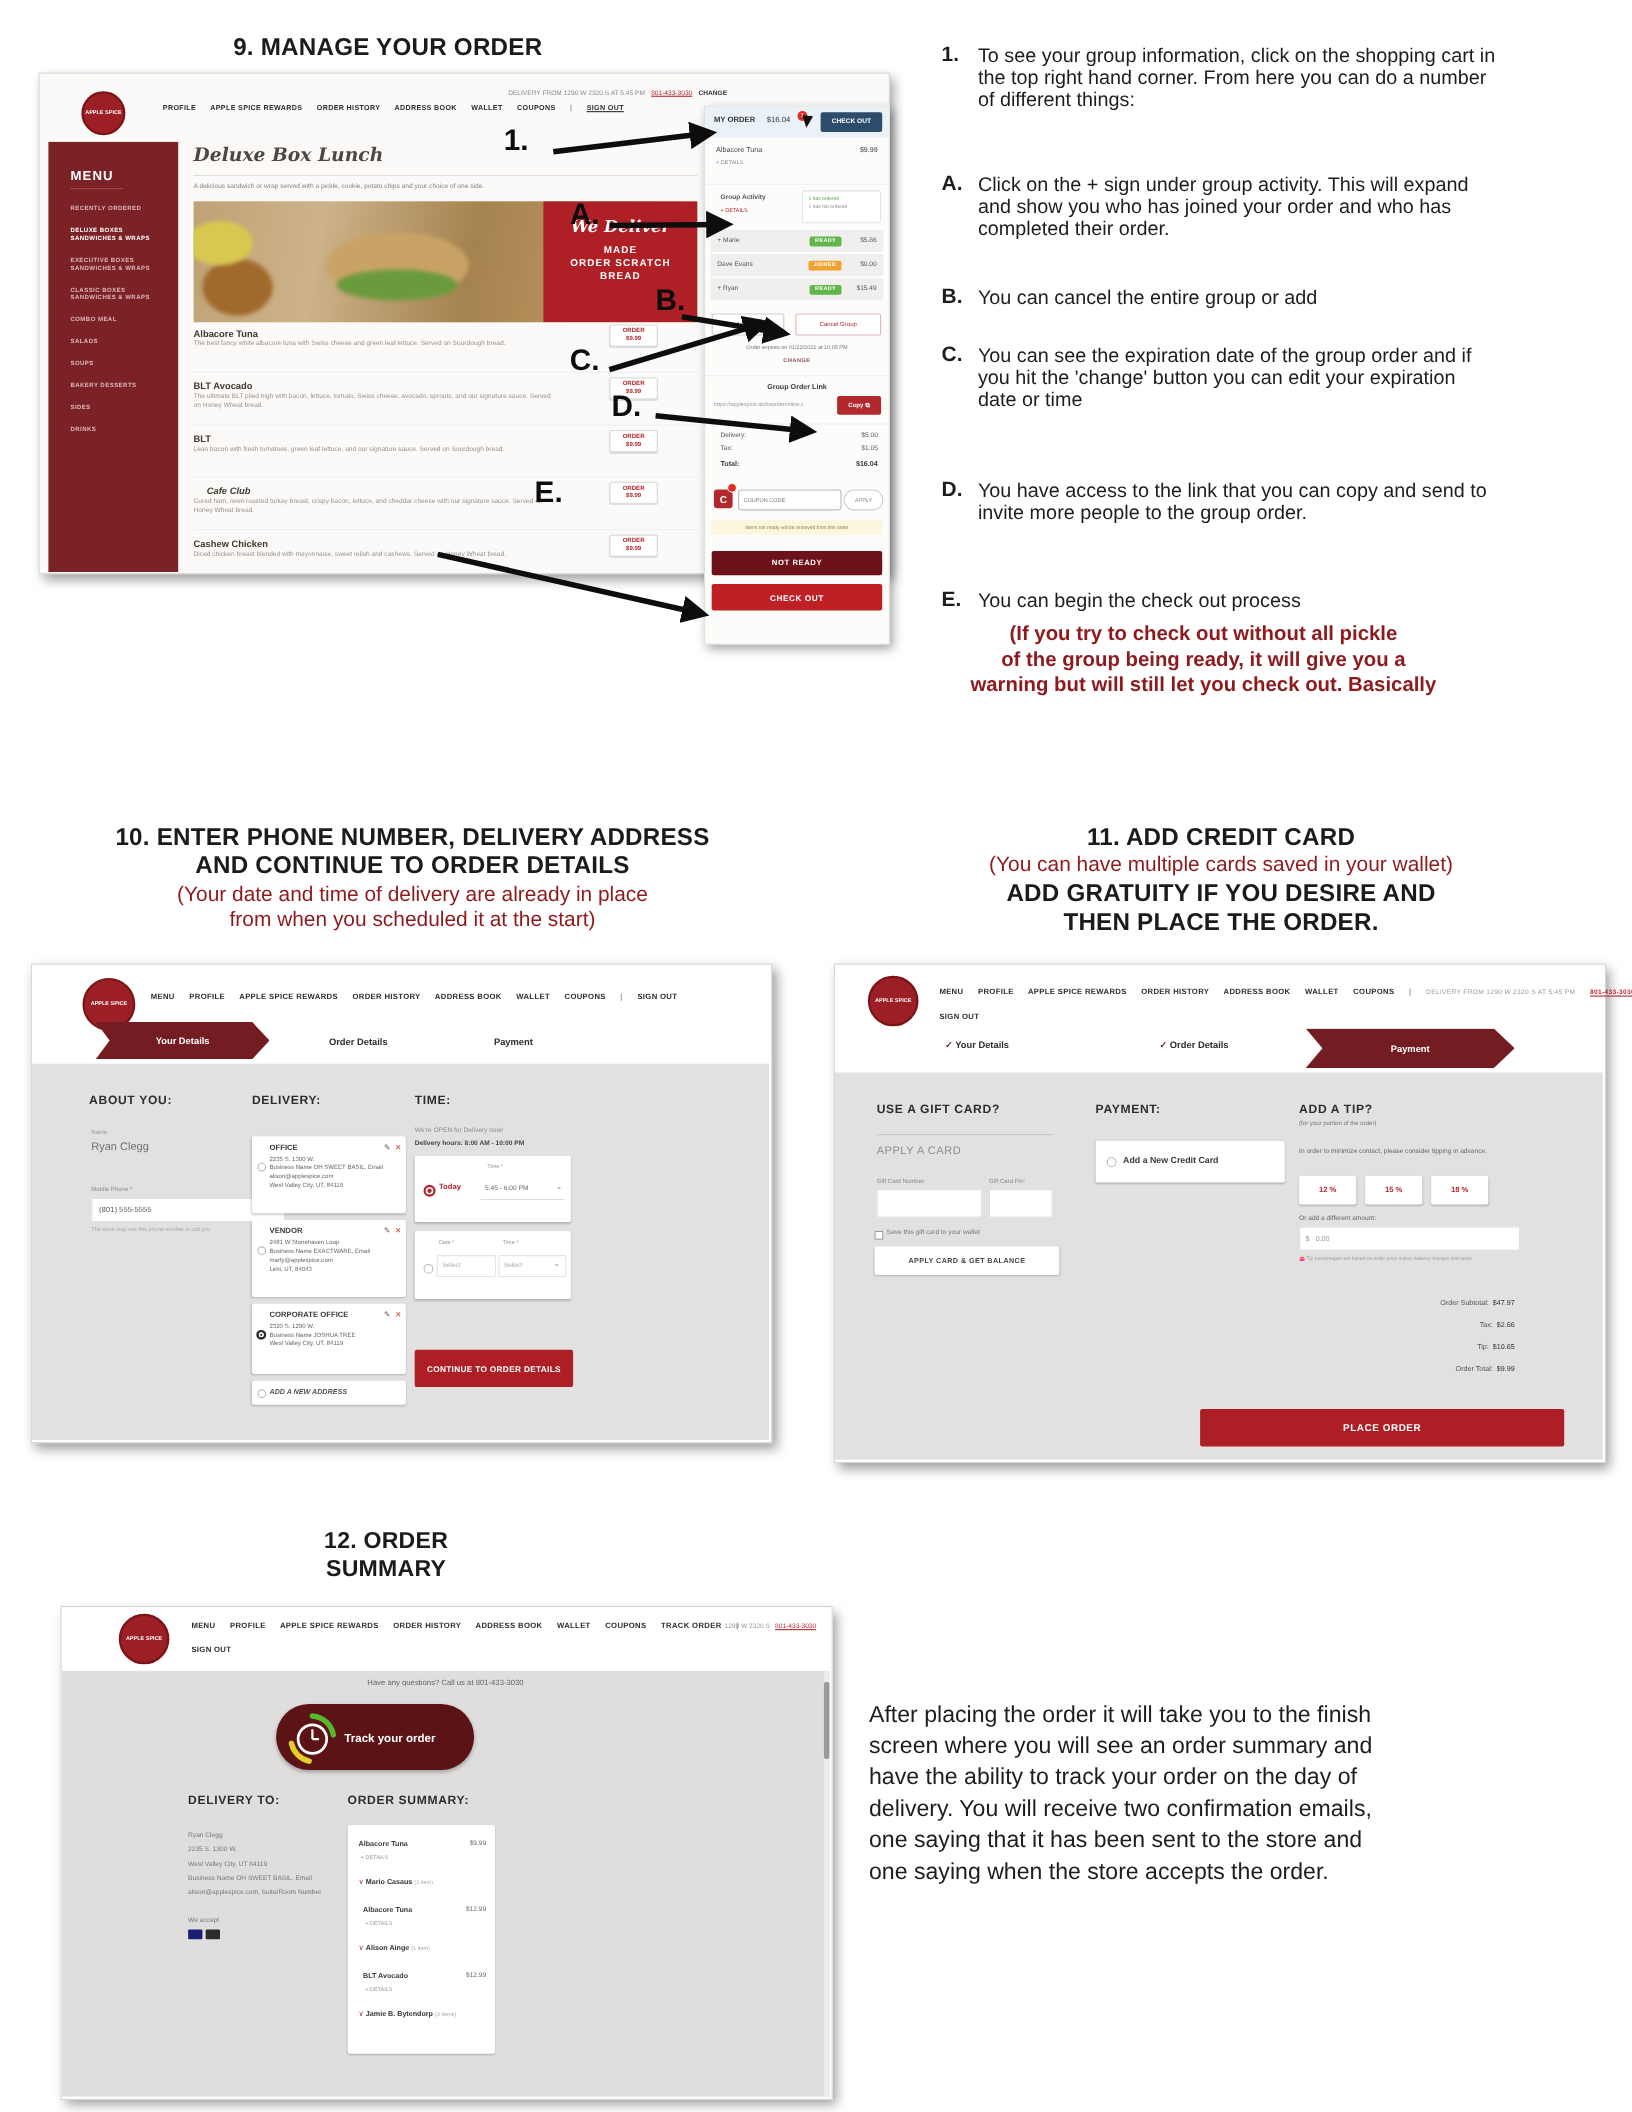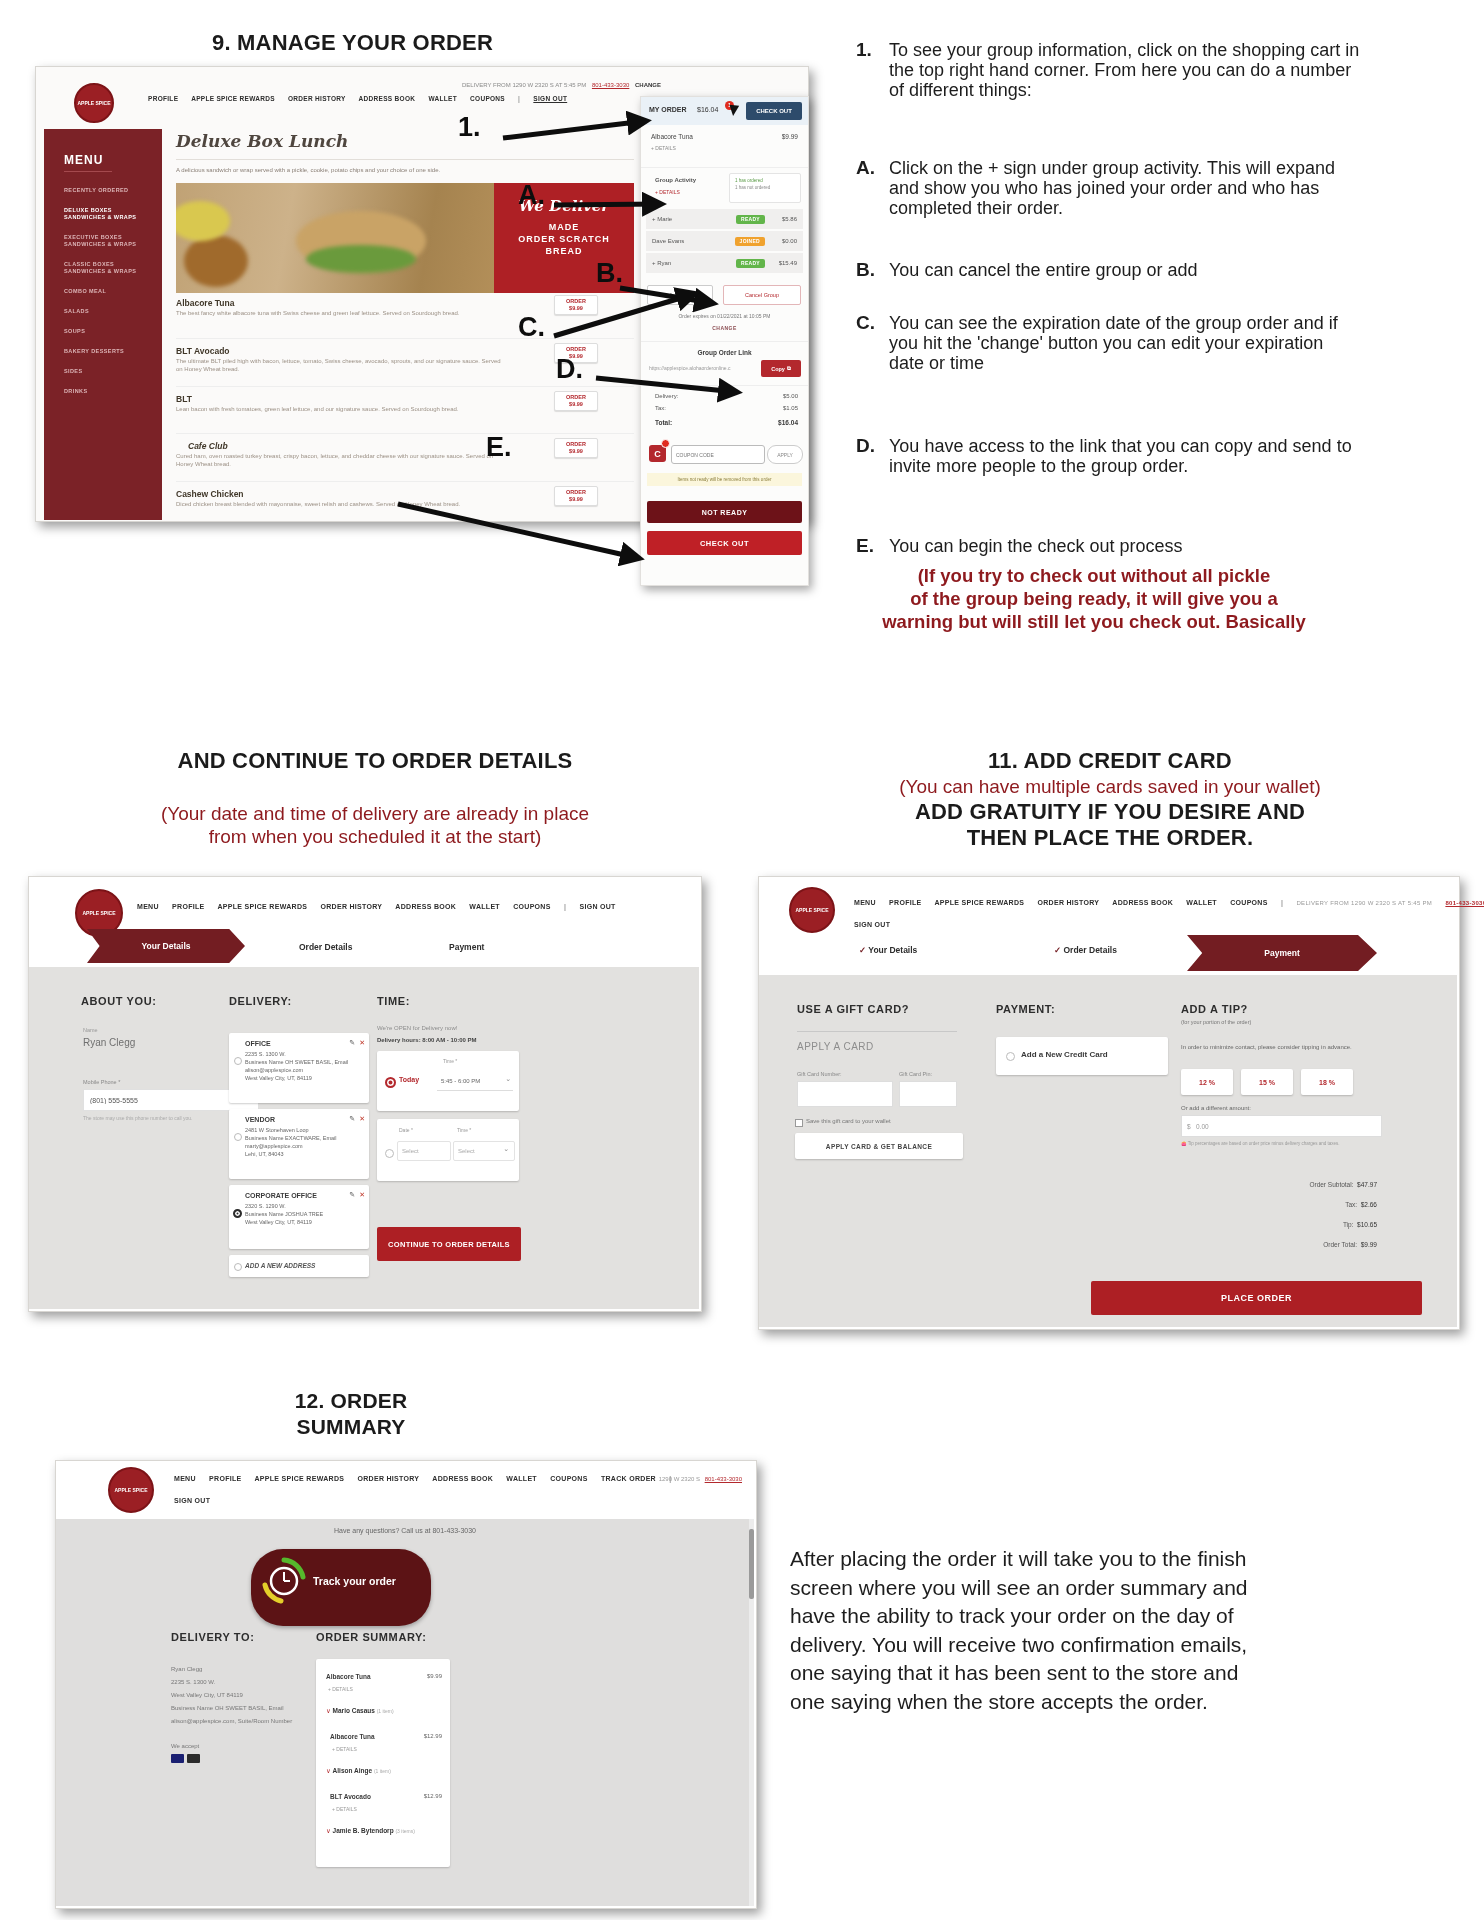--- a/index.html
+++ b/index.html
@@ -237,20 +237,21 @@
     <span class="lb">E.</span>
     <div class="t">You can begin the check out process</div>
   </div>
   <div class="note" style="left:838px;top:564px;width:512px;">
     <div>(If you try to check out without all pickle</div>
     <div>of the group being ready, it will give you a</div>
     <div>warning but will still let you check out. Basically</div>
   </div>
 
   <div class="sec-title" style="left:40px;top:748px;width:670px;">
+    <div>10. ENTER PHONE NUMBER, DELIVERY ADDRESS</div>
     <div>AND CONTINUE TO ORDER DETAILS</div>
   </div>
   <div class="redsub" style="left:40px;top:802px;width:670px;">
     <div>(Your date and time of delivery are already in place</div>
     <div>from when you scheduled it at the start)</div>
   </div>
 
   <div class="shot" style="left:28px;top:876px;width:672px;height:434px;background:#fff;">
     <div class="logo" style="left:46px;top:12px;width:44px;height:44px;">APPLE SPICE</div>
     <div class="snav" style="left:108px;top:26px;">
@@ -422,21 +423,21 @@
       <span>COUPONS</span>
       <span>TRACK ORDER</span>
       <span class="sep">|</span>
     </div>
     <div class="abs" style="right:56px;top:15px;font-size:6px;color:#999;">1290 W 2320 S</div>
     <div class="abs" style="right:14px;top:15px;font-size:6px;color:#b3282d;text-decoration:underline;">801-433-3030</div>
     <div class="snav" style="left:118px;top:36px;">SIGN OUT</div>
     <div class="graybody" style="left:0;top:58px;width:698px;height:387px;background:#dfdedd;"></div>
     <div class="abs" style="left:0;top:66px;width:698px;text-align:center;font-size:7px;color:#666;">Have any questions? Call us at 801-433-3030</div>
 
-    <div class="abs" style="left:195px;top:88px;width:180px;height:77px;background:#5c1315;border-radius:32px;box-shadow:0 2px 4px rgba(0,0,0,.3);">
+    <div class="abs" style="left:195px;top:88px;width:180px;height:60px;background:#5c1315;border-radius:32px;box-shadow:0 2px 4px rgba(0,0,0,.3);">
       <svg width="50" height="50" viewBox="0 0 50 50" style="position:absolute;left:8px;top:7px;">
         <path d="M25 4 A21 21 0 0 1 44 21" stroke="#56b82c" stroke-width="5" fill="none" stroke-linecap="round"></path>
         <path d="M6 29 A21 21 0 0 0 22 45" stroke="#e4cf2a" stroke-width="5" fill="none" stroke-linecap="round"></path>
         <circle cx="25" cy="25" r="13" fill="#5c1315" stroke="#fff" stroke-width="2.5"></circle>
         <line x1="25" y1="25" x2="25" y2="16" stroke="#fff" stroke-width="2"></line>
         <line x1="25" y1="25" x2="31" y2="25" stroke="#fff" stroke-width="2"></line>
       </svg>
       <div style="position:absolute;left:62px;top:0;height:64px;display:flex;align-items:center;color:#fff;font-weight:bold;font-size:10.5px;">Track your order</div>
     </div>
 

